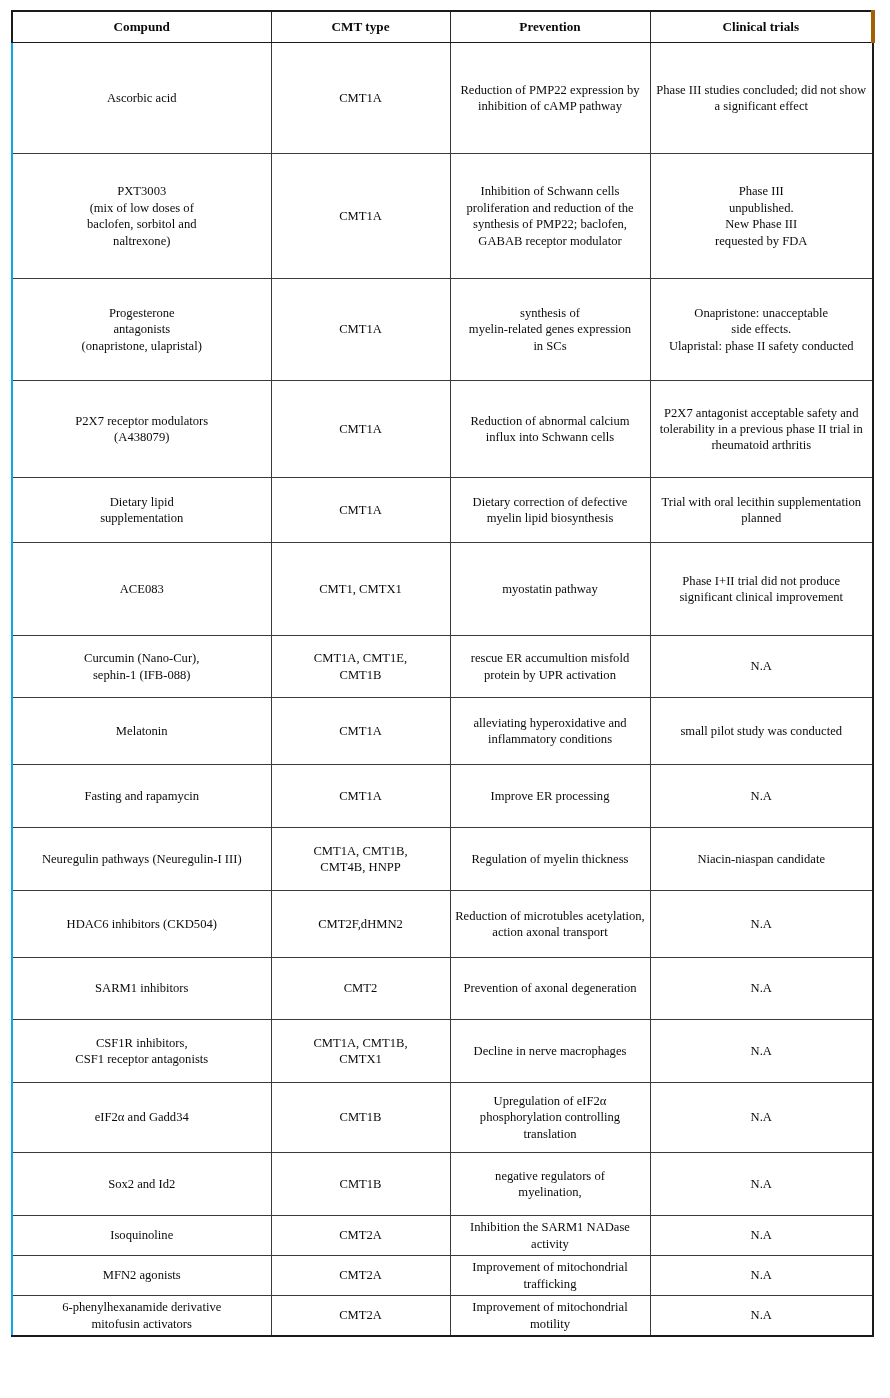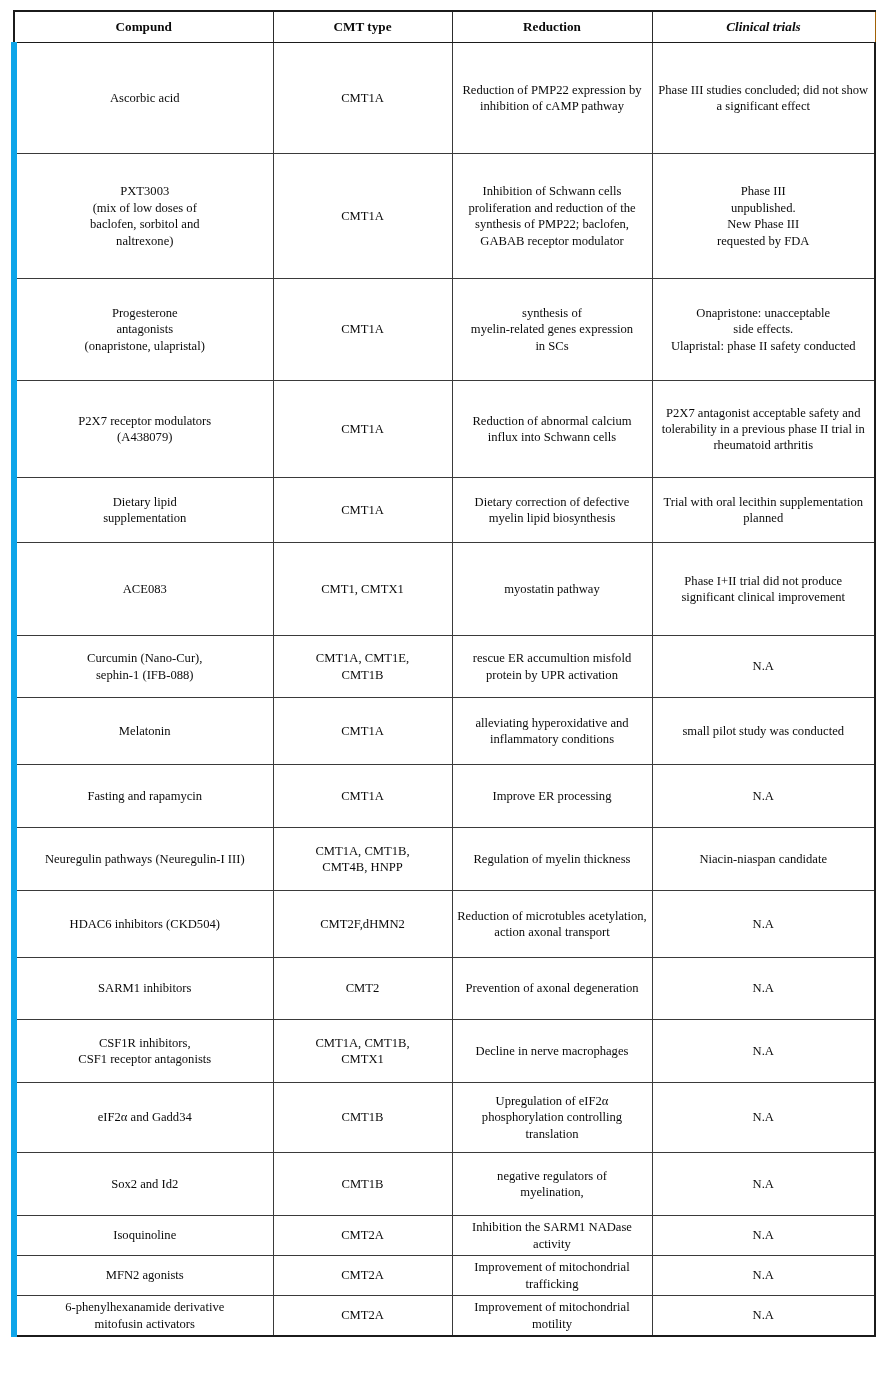--- a/index.html
+++ b/index.html
@@ -51,43 +51,43 @@
   }
   table.cmt-table tbody tr:last-child td {
     border-bottom: 2px solid #1b1b1b;
   }
   table.cmt-table tbody td {
     border-left: 1px solid #3a3a3a;
     border-right: 1px solid #3a3a3a;
     border-top: 1px solid #3a3a3a;
     border-bottom: 1px solid #3a3a3a;
   }
-  table.cmt-table tbody td:first-child { border-left: 6px solid #0ea5e9; }
+  table.cmt-table tbody td:first-child { border-left: 2px solid #0ea5e9; }
   table.cmt-table tbody td:last-child { border-right: 2px solid #1b1b1b; }
   table.cmt-table thead th:first-child { border-left: 2px solid #1b1b1b; }
-  table.cmt-table thead th:last-child { border-right: 1px solid #a16207; font-style: italic; }
+  table.cmt-table thead th:last-child { border-right: 4px solid #a16207; }
 
   .cell-line { display: block; }
 </style>
 </head>
 <body>
 
 <div class="page">
   <table class="cmt-table">
     <colgroup>
       <col class="c1">
         <col class="c2">
         <col class="c3">
         <col class="c4">
     </colgroup>
     <thead>
       <tr>
         <th>Compund</th>
         <th>CMT type</th>
-        <th>Reduction</th>
+        <th>Prevention</th>
         <th>Clinical trials</th>
       </tr>
     </thead>
     <tbody id="table-body">
         <tr style="height: 111px;">
           <td>Ascorbic acid</td>
           <td>CMT1A</td>
           <td>Reduction of PMP22 expression by inhibition of cAMP pathway</td>
           <td>Phase III studies concluded; did not show a significant effect</td>
         </tr>

